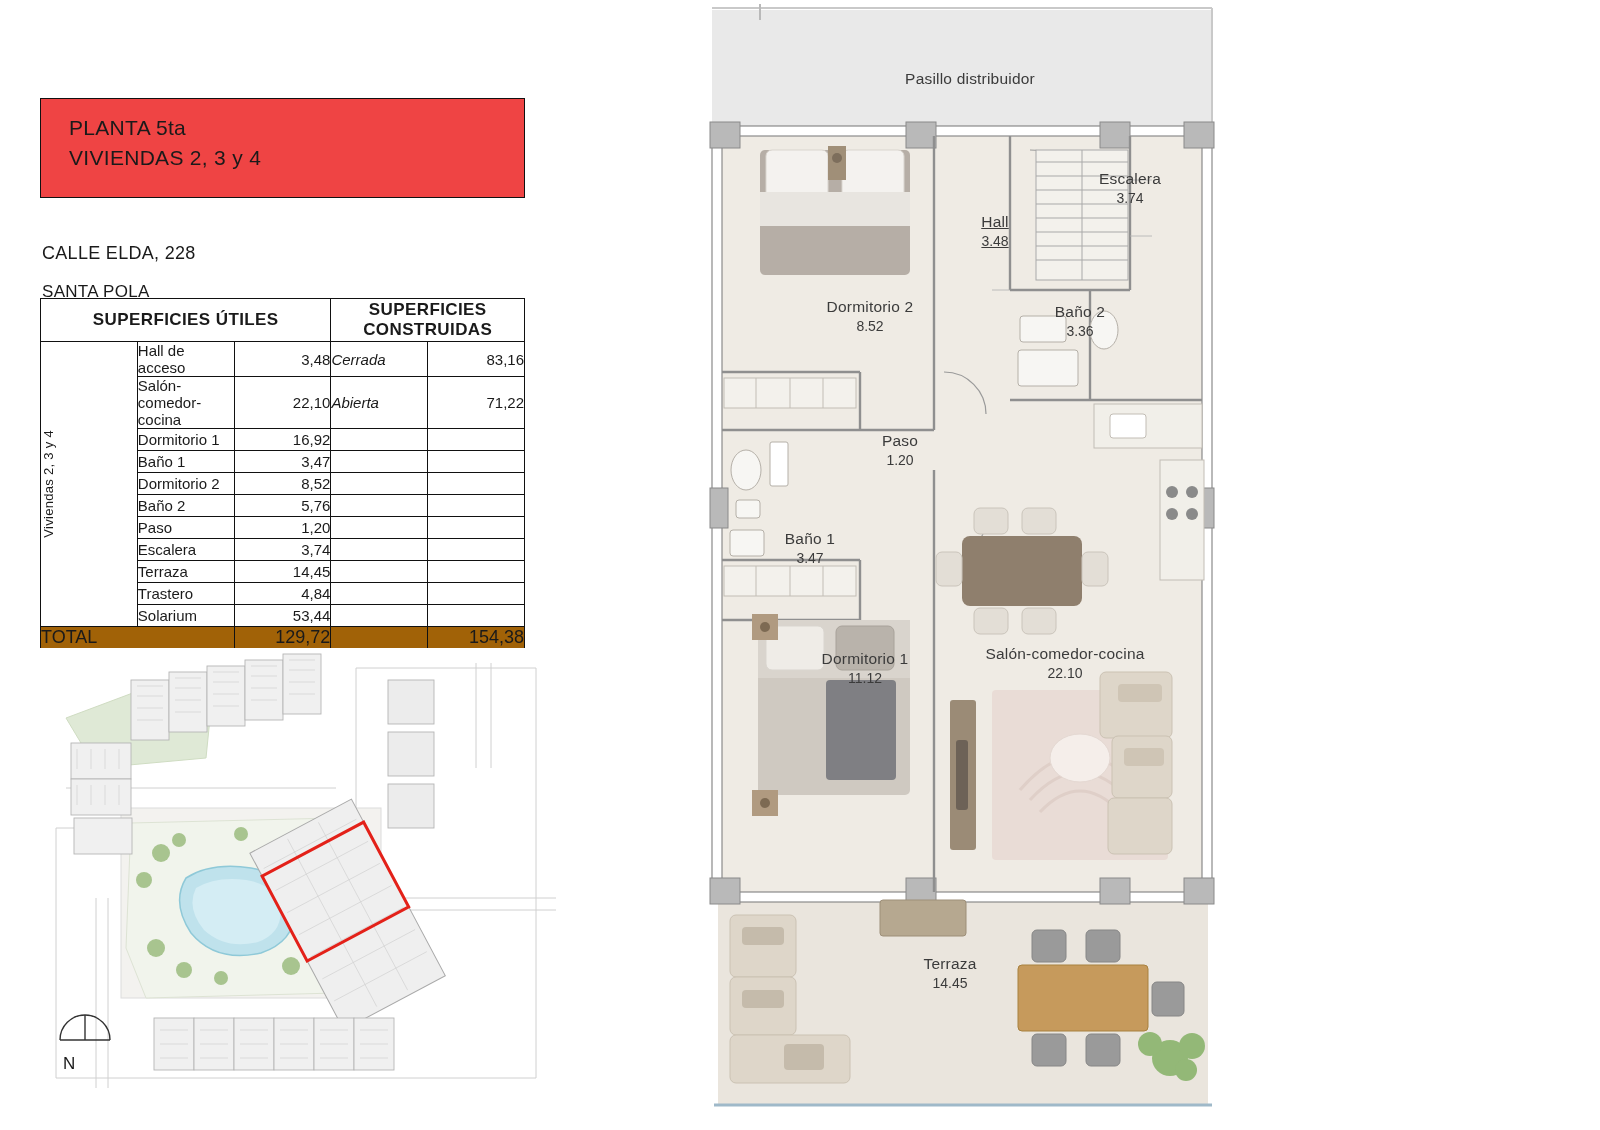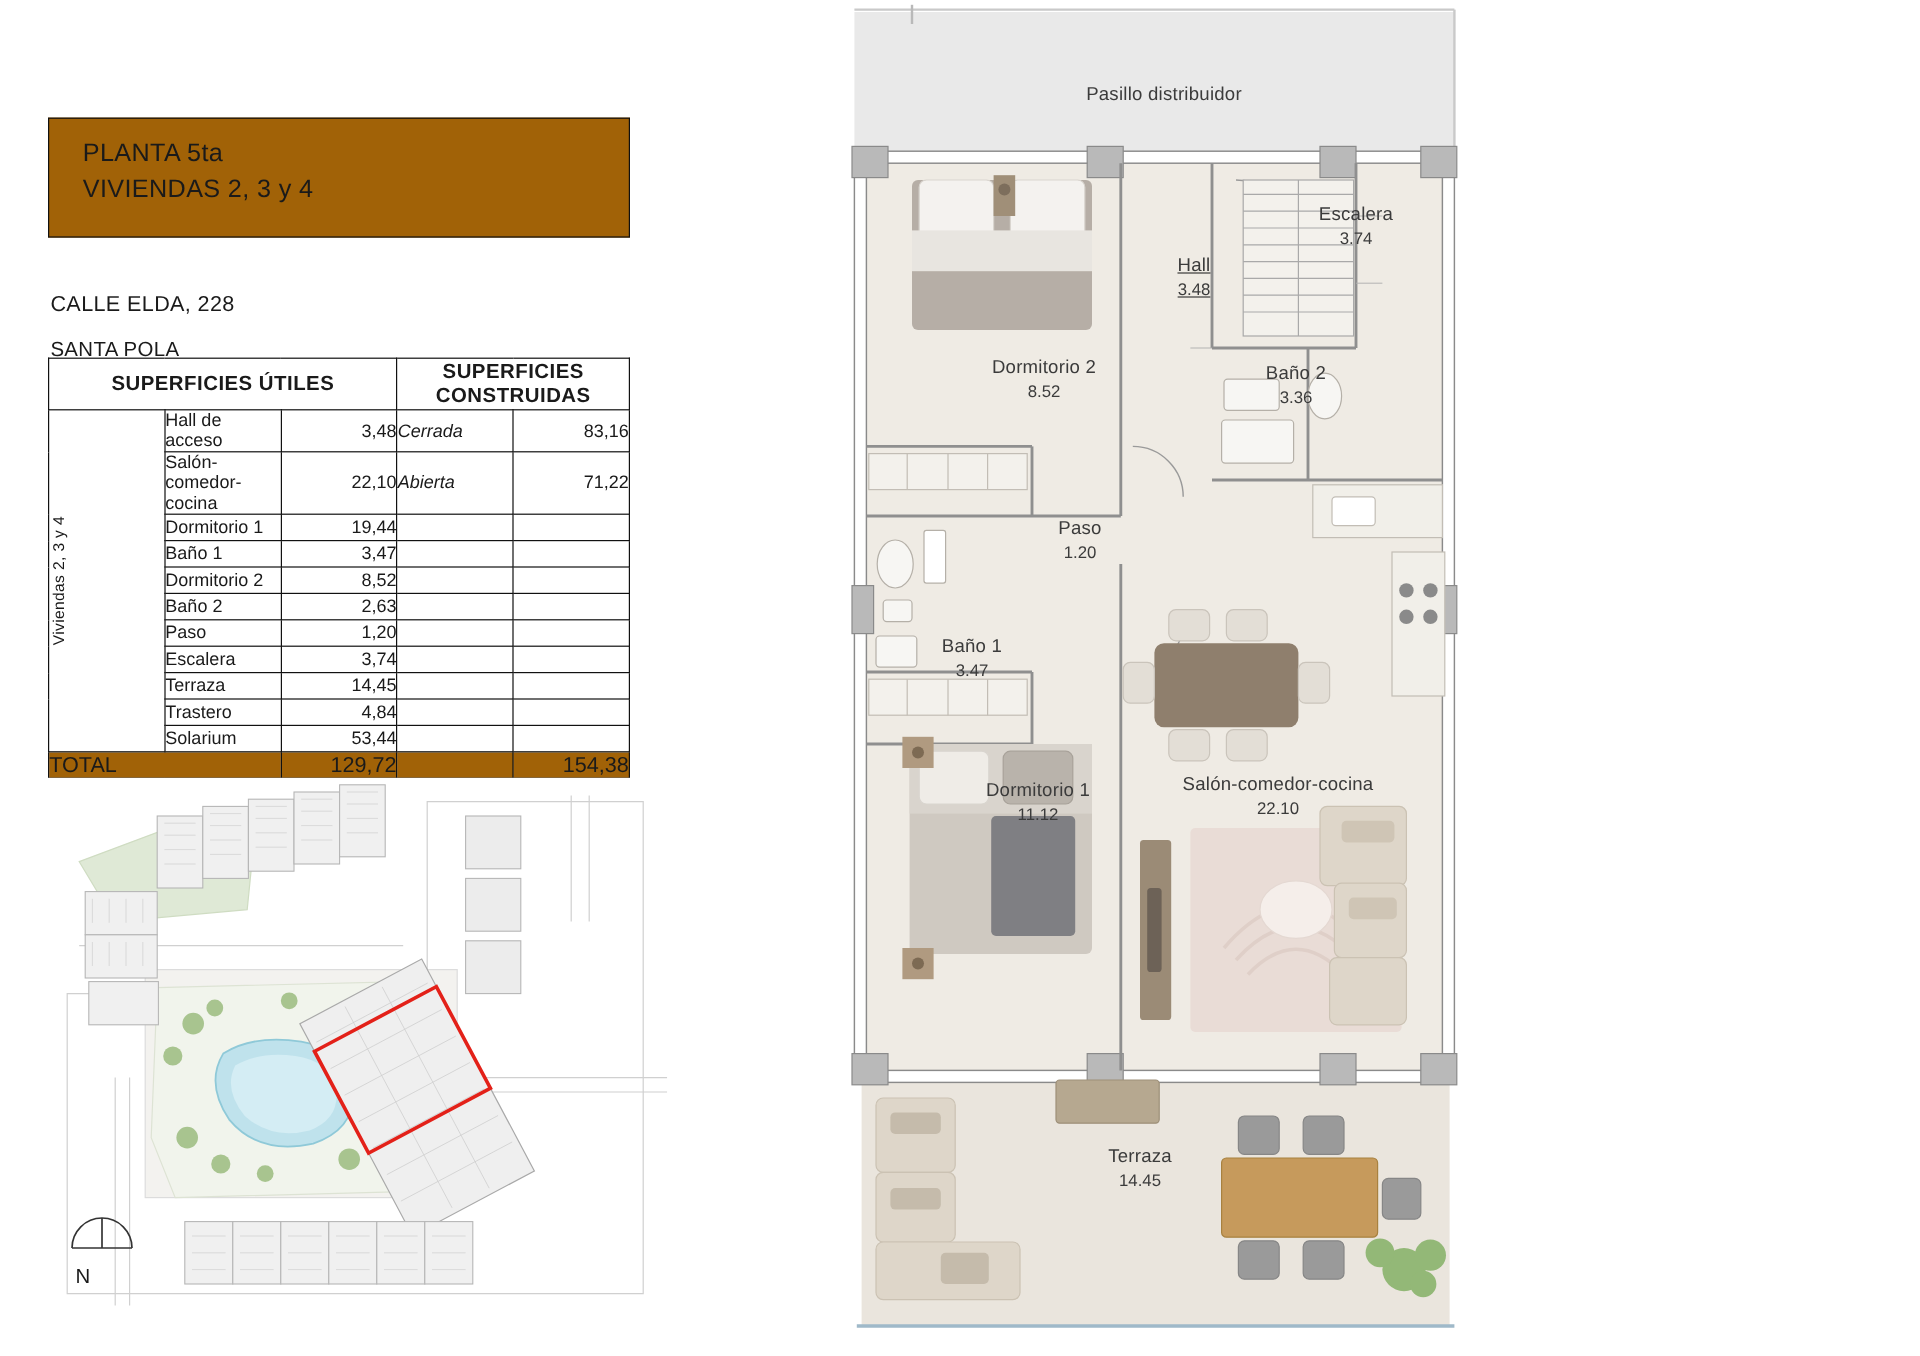--- a/index.html
+++ b/index.html
@@ -11,21 +11,21 @@
     position:relative;
     overflow:hidden;
   }
   .page{position:relative;width:1600px;height:1130px;}
 
   
   .left{position:absolute;left:0;top:0;width:600px;height:1130px;}
 
   .title-box{
     position:absolute;left:40px;top:98px;width:485px;height:100px;
-    border:1.5px solid #111;background:#a16207;
+    border:1.5px solid #111;background:#ef4444;
     box-sizing:border-box;
   }
   .title-box .l1{position:absolute;left:28px;top:17px;font-size:21px;letter-spacing:.3px;}
   .title-box .l2{position:absolute;left:28px;top:47px;font-size:21px;letter-spacing:.3px;}
 
   .addr{position:absolute;left:42px;top:243px;font-size:18px;letter-spacing:.3px;}
   .addr .a2{margin-top:18px;font-size:17px;}
 
   
   .tbl-wrap{position:absolute;left:40px;top:298px;width:485px;}
@@ -96,39 +96,39 @@
           <td class="c-val2">83,16</td>
         </tr>
         <tr>
           <td class="c-name">Salón-comedor-cocina</td>
           <td class="c-val">22,10</td>
           <td class="c-name2">Abierta</td>
           <td class="c-val2">71,22</td>
         </tr>
         <tr>
           <td class="c-name">Dormitorio 1</td>
-          <td class="c-val">19,44</td>
+          <td class="c-val">16,92</td>
           <td class="c-name2 empty"></td>
           <td class="c-val2 empty"></td>
         </tr>
         <tr>
           <td class="c-name">Baño 1</td>
           <td class="c-val">3,47</td>
           <td class="c-name2 empty"></td>
           <td class="c-val2 empty"></td>
         </tr>
         <tr>
           <td class="c-name">Dormitorio 2</td>
           <td class="c-val">8,52</td>
           <td class="c-name2 empty"></td>
           <td class="c-val2 empty"></td>
         </tr>
         <tr>
           <td class="c-name">Baño 2</td>
-          <td class="c-val">2,63</td>
+          <td class="c-val">5,76</td>
           <td class="c-name2 empty"></td>
           <td class="c-val2 empty"></td>
         </tr>
         <tr>
           <td class="c-name">Paso</td>
           <td class="c-val">1,20</td>
           <td class="c-name2 empty"></td>
           <td class="c-val2 empty"></td>
         </tr>
         <tr>

